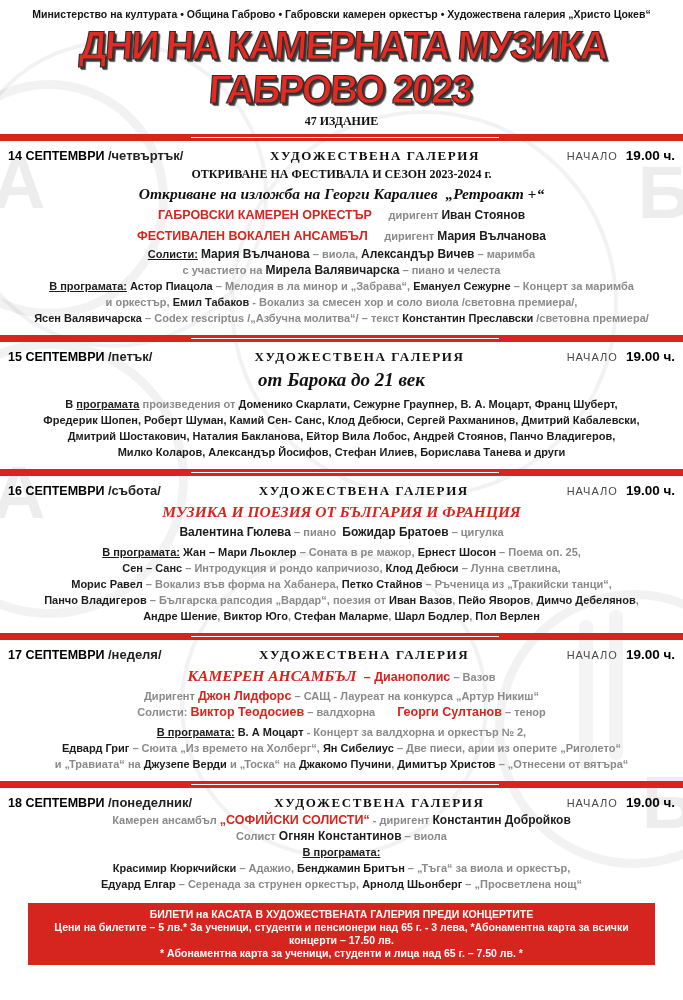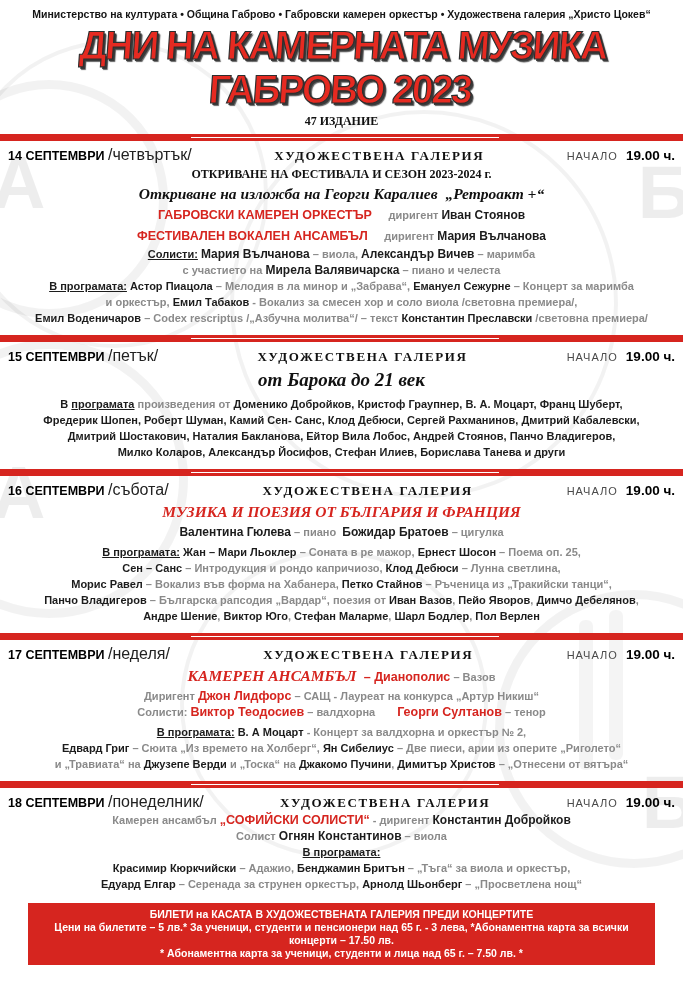--- a/index.html
+++ b/index.html
@@ -20,21 +20,21 @@
          text-shadow:2px 2px 0 #3a3a3a,3px 3px 1px rgba(60,60,60,.8);}
   .edition{text-align:center;font-family:"Liberation Serif",serif;font-weight:700;
            font-size:12px;margin:3px 0 5px;color:#111;}
   
   .divider{position:relative;height:7px;background:#d6251f;margin:2px 0 2px;}
   .divider .dw{position:absolute;left:28%;width:45%;top:2.6px;height:1.8px;background:#fff;}
   
   section{position:relative;padding:1px 0 6px;}
   .sec-head{display:flex;justify-content:space-between;align-items:baseline;padding:2px 8px 1px 8px;}
   .sh-date{font-size:12.5px;font-weight:700;color:#000;white-space:pre;}
-  .sh-date .day{font-weight:400;font-size:16px;color:#222;}
+  .sh-date .day{font-weight:700;font-size:13px;color:#222;}
   .sh-venue{font-family:"Liberation Serif",serif;font-weight:700;font-size:13px;
             letter-spacing:1.6px;color:#111;}
   .sh-time{white-space:pre;}
   .sh-time .start{font-size:11px;color:#4a4a4a;letter-spacing:1px;}
   .sh-time .tm{font-size:13.5px;font-weight:700;color:#000;}
   .line{text-align:center;font-size:11px;line-height:15px;color:#8a8a8a;
         margin:1px 14px;white-space:pre-wrap;}
   .line.t1{font-family:"Liberation Serif",serif;font-weight:700;color:#111;font-size:12px;line-height:16px;}
   .line.t2{font-family:"Liberation Serif",serif;font-weight:700;font-style:italic;color:#111;
            font-size:15.5px;line-height:21px;}
@@ -93,35 +93,35 @@
         </div>
         <div class="sec-lines">
           <p class="line t1"><span class="seg">ОТКРИВАНЕ НА ФЕСТИВАЛА И СЕЗОН 2023-2024 г.</span></p>
           <p class="line t2"><span class="seg">Откриване на изложба на Георги Каралиев  „Ретроакт +“</span></p>
           <p class="line t3"><span class="seg rb2">ГАБРОВСКИ КАМЕРЕН ОРКЕСТЪР</span><span class="seg n">  </span><span class="seg n">диригент </span><span class="seg b2">Иван Стоянов</span></p>
           <p class="line t3"><span class="seg rb2">ФЕСТИВАЛЕН ВОКАЛЕН АНСАМБЪЛ</span><span class="seg n">  </span><span class="seg n">диригент </span><span class="seg b2">Мария Вълчанова</span></p>
           <p class="line"><span class="seg bu">Солисти:</span><span class="seg n"> </span><span class="seg b2">Мария Вълчанова</span><span class="seg n"> – виола, </span><span class="seg b2">Александър Вичев</span><span class="seg n"> – маримба</span></p>
           <p class="line"><span class="seg n">с участието на </span><span class="seg b2">Мирела Валявичарска</span><span class="seg n"> – пиано и челеста</span></p>
           <p class="line"><span class="seg bu">В програмата:</span><span class="seg n"> </span><span class="seg b">Астор Пиацола</span><span class="seg n"> – Мелодия в ла минор и „Забрава“, </span><span class="seg b">Емануел Сежурне</span><span class="seg n"> – Концерт за маримба</span></p>
           <p class="line"><span class="seg n">и оркестър, </span><span class="seg b">Емил Табаков</span><span class="seg n"> - Вокализ за смесен хор и соло виола /световна премиера/,</span></p>
-          <p class="line"><span class="seg b">Емил Воденичаров</span><span class="seg n"> – Codex rescriptus /„Азбучна молитва“/ – текст </span><span class="seg b">Константин Преславски</span><span class="seg n"> /световна премиера/</span></p>
+          <p class="line"><span class="seg b">Ясен Валявичарска</span><span class="seg n"> – Codex rescriptus /„Азбучна молитва“/ – текст </span><span class="seg b">Константин Преславски</span><span class="seg n"> /световна премиера/</span></p>
         </div>
       </section>
       <div class="divider">
         <span class="dw"></span>
       </div>
       <section>
         <div class="sec-head">
           <div class="sh-date"><span>15 СЕПТЕМВРИ </span><span class="day">/петък/</span></div>
           <div class="sh-venue">ХУДОЖЕСТВЕНА ГАЛЕРИЯ</div>
           <div class="sh-time"><span class="start">НАЧАЛО  </span><span class="tm">19.00 ч.</span></div>
         </div>
         <div class="sec-lines">
           <p class="line t2 big"><span class="seg">от Барока до 21 век</span></p>
-          <p class="line gap"><span class="seg b">В </span><span class="seg bu">програмата</span><span class="seg n"> произведения от </span><span class="seg b">Доменико Добройков, Кристоф Граупнер, В. А. Моцарт, Франц Шуберт,</span></p>
+          <p class="line gap"><span class="seg b">В </span><span class="seg bu">програмата</span><span class="seg n"> произведения от </span><span class="seg b">Доменико Скарлати, Сежурне Граупнер, В. А. Моцарт, Франц Шуберт,</span></p>
           <p class="line"><span class="seg b">Фредерик Шопен, Роберт Шуман, Камий Сен- Санс, Клод Дебюси, Сергей Рахманинов, Дмитрий Кабалевски,</span></p>
           <p class="line"><span class="seg b">Дмитрий Шостакович, Наталия Бакланова, Ейтор Вила Лобос, Андрей Стоянов, Панчо Владигеров,</span></p>
           <p class="line"><span class="seg b">Милко Коларов, Александър Йосифов, Стефан Илиев, Борислава Танева и други</span></p>
         </div>
       </section>
       <div class="divider">
         <span class="dw"></span>
       </div>
       <section>
         <div class="sec-head">

